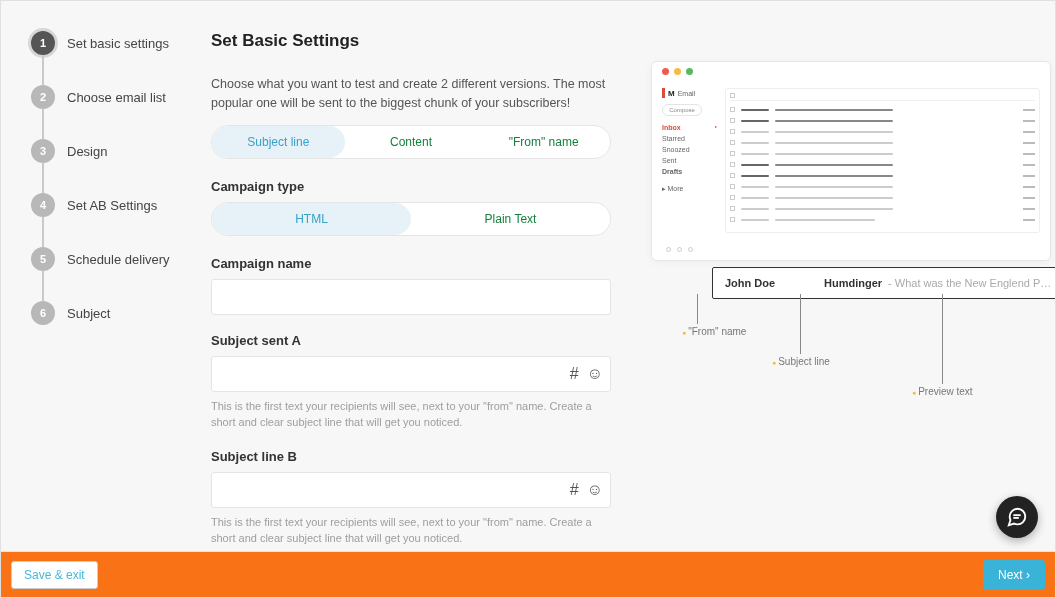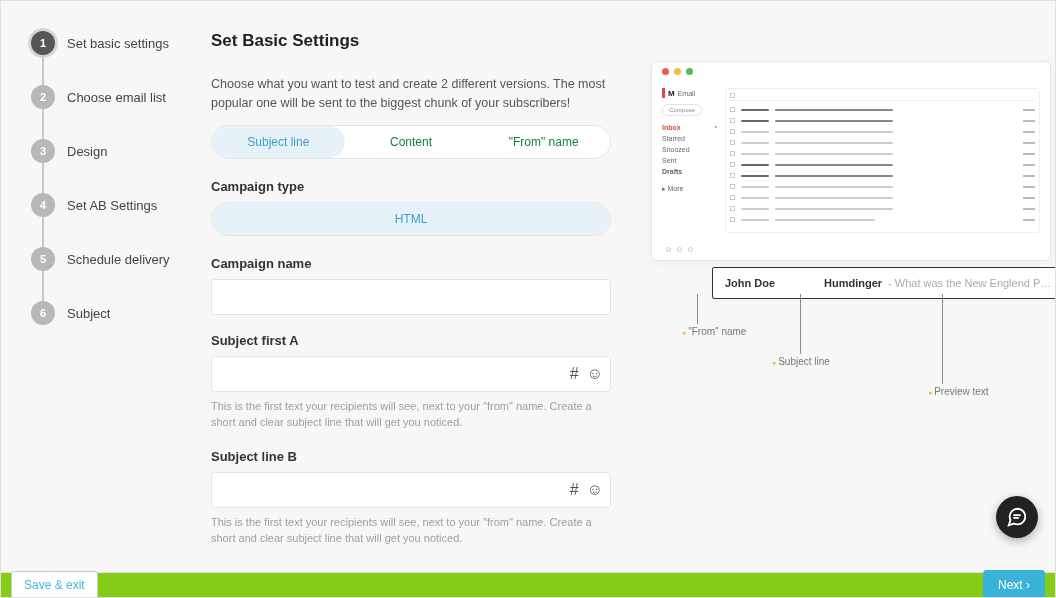--- a/index.html
+++ b/index.html
@@ -220,22 +220,22 @@
   .callouts { position: absolute; top: 232px; left: 0; right: -30px; height: 200px; }
   .callout-line { position:absolute; width:1px; background:#888; }
   .callout-label { position:absolute; font-size:10px; color:#777; white-space:nowrap; }
   .callout-label::before{ content:"● "; color:#f6bb42; font-size:7px; vertical-align:middle; }
 
   .browser-bottom { padding: 10px 14px 8px; display:flex; gap:6px;}
   .browser-bottom .bd{width:5px;height:5px;border-radius:50%;border:1px solid #ccc;}
 
   
   .footer {
-    height: 25px;
-    background: #84cc16;
+    height: 46px;
+    background: #f97316;
     border-top: 1px solid #e4e4e4;
     display: flex;
     align-items: center;
     justify-content: space-between;
     padding: 0 10px;
     flex-shrink: 0;
   }
   .btn {
     padding: 6px 12px;
     font-size: 12px;
@@ -307,28 +307,29 @@
 
     <div class="pill-tabs">
       <div class="pill active">Subject line</div>
       <div class="pill">Content</div>
       <div class="pill">"From" name</div>
     </div>
 
     <div class="section-label">Campaign type</div>
     <div class="pill-tabs two">
       <div class="pill active">HTML</div>
+      <div class="pill">Plain Text</div>
     </div>
 
     <div class="section-label">Campaign name</div>
     <div class="field">
       <input class="text-input" style="padding-right: 12px;" value="">
     </div>
 
-    <div class="section-label">Subject first A</div>
+    <div class="section-label">Subject sent A</div>
     <div class="field">
       <input class="text-input" value="" style="">
       <div class="input-icons">
         <span>#</span>
         <span>☺</span>
       </div>
     </div>
     <div class="hint">This is the first text your recipients will see, next to your "from" name. Create a short and clear subject line that will get you noticed.</div>
 
     <div class="section-label">Subject line B</div>
@@ -464,21 +465,21 @@
       </div>
 
       <div class="callouts">
         <div class="callout-line" style="left:45px; top:0; height:30px;"></div>
         <div class="callout-label" style="left:30px; top:32px;">"From" name</div>
 
         <div class="callout-line" style="left:148px; top:0; height:60px;"></div>
         <div class="callout-label" style="left:120px; top:62px;">Subject line</div>
 
         <div class="callout-line" style="left:290px; top:0; height:90px;"></div>
-        <div class="callout-label" style="left:276px; top:92px;text-align:right;">Preview text</div>
+        <div class="callout-label" style="left:260px; top:92px;text-align:right;">Preview text</div>
       </div>
     </div>
   </div>
 </div>
 
 <div class="footer">
   <button class="btn">Save &amp; exit</button>
   <button class="btn primary"><span>Next</span> <span>›</span></button>
 </div>
 

